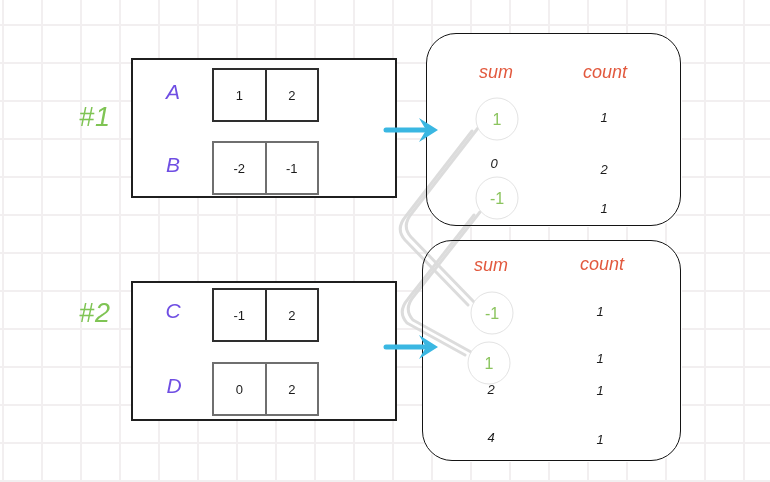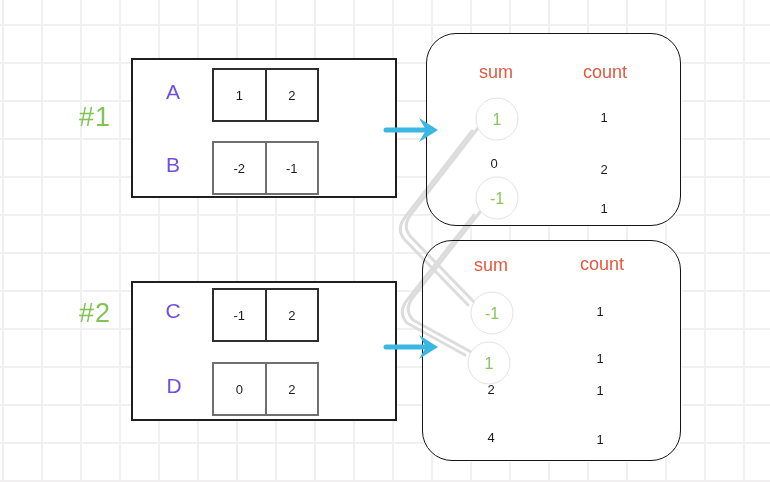--- a/index.html
+++ b/index.html
@@ -15,21 +15,21 @@
   }
   #canvas{position:relative;width:770px;height:482px;}
   .abs{position:absolute;}
   .fill{background:#ffffff;z-index:1;}
   .frame{background:transparent;z-index:3;pointer-events:none;}
   .gframe{border:2px solid #1f1f1f;}
   .tframe{border:1.6px solid #141414;border-radius:30px;}
   .roundfill{border-radius:30px;}
   svg.layer{position:absolute;left:0;top:0;z-index:2;}
   svg.toplayer{position:absolute;left:0;top:0;z-index:5;}
-  .txt{position:absolute;z-index:4;transform:translate(-50%,-50%);white-space:nowrap;}
+  .txt{position:absolute;z-index:4;transform:translate(-50%,-50%);white-space:nowrap;font-style:italic;}
   .group-label{font-size:27px;color:#7fc454;letter-spacing:1px;}
   .array-label{font-size:21px;color:#6f4ee3;}
   .cellpair{position:absolute;z-index:4;width:103px;height:50px;background:#fff;display:flex;}
   .cellpair.dark{border:2px solid #2e2e2e;}
   .cellpair.gray{border:2px solid #6f6f6f;}
   .cellpair .cell{flex:1;display:flex;align-items:center;justify-content:center;
     font-size:13px;color:#1b1b1b;}
   .cellpair .divider{width:2px;height:100%;}
   .cellpair.dark .divider{background:#2e2e2e;}
   .cellpair.gray .divider{background:#6f6f6f;}

